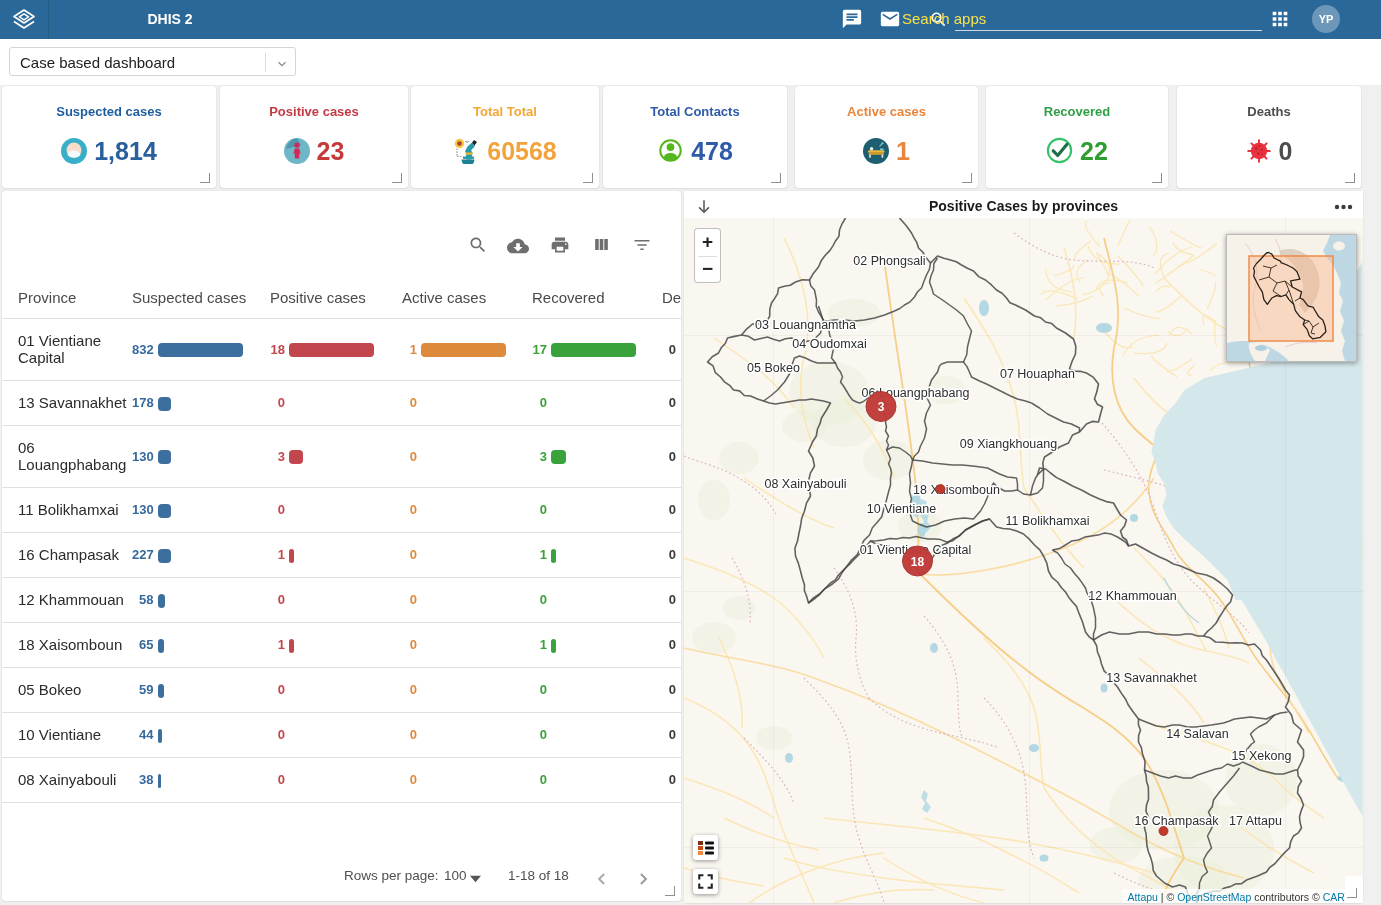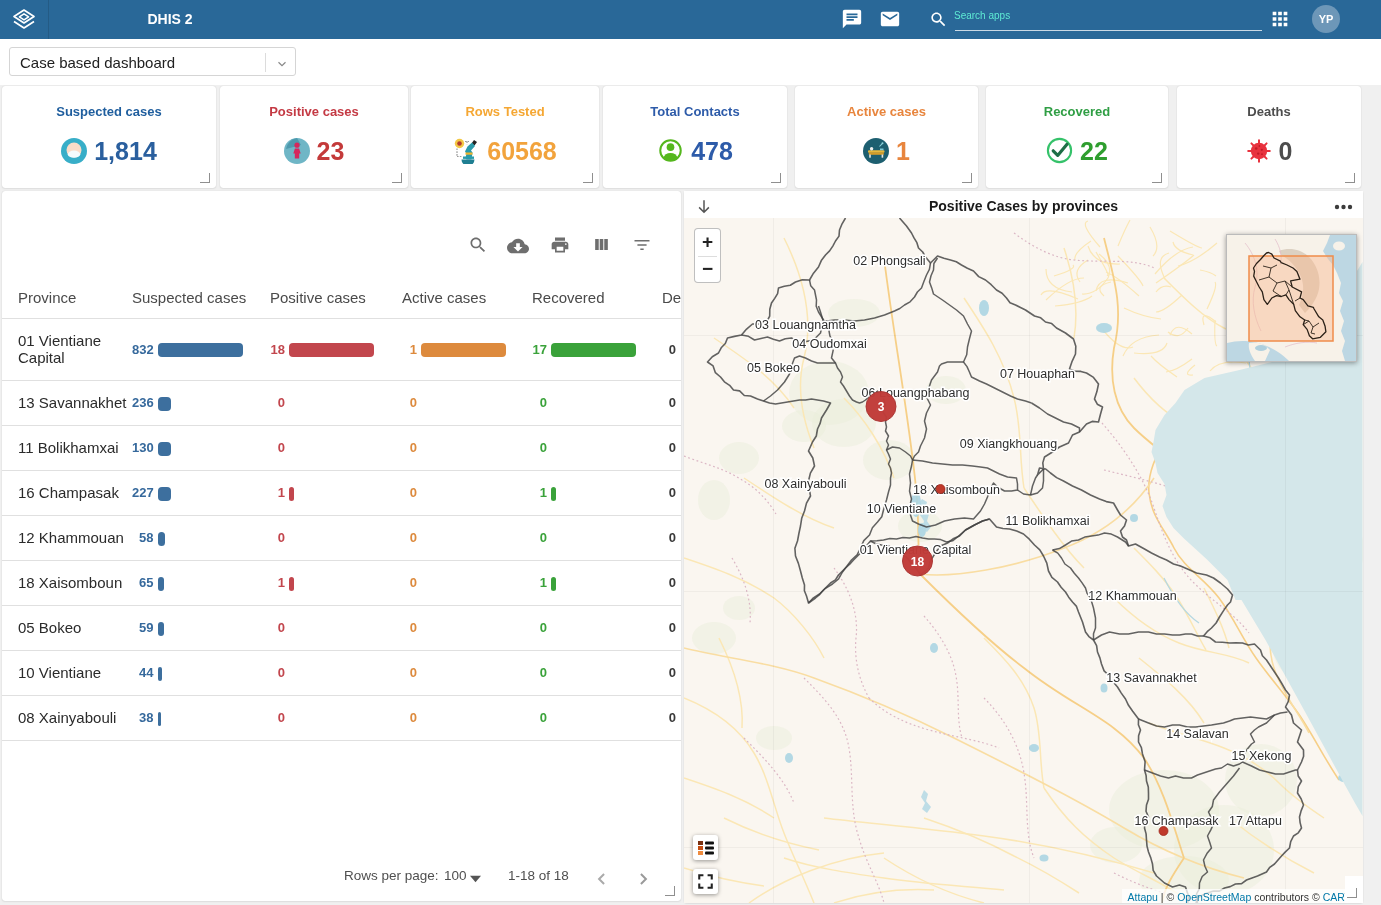--- a/index.html
+++ b/index.html
@@ -3,21 +3,21 @@
 <style>
 *{margin:0;padding:0;box-sizing:border-box}
 html,body{width:1381px;height:905px;overflow:hidden;font-family:"Liberation Sans",sans-serif;background:#f0f0f0}
 
 .topbar{position:absolute;left:0;top:0;width:1381px;height:39px;background:#296898}
 .topbar .sep{position:absolute;left:48px;top:0;width:1px;height:39px;background:rgba(0,0,0,0.12)}
 .logo{position:absolute;left:11px;top:7px;width:26px;height:26px}
 .appname{position:absolute;left:96px;top:0;height:39px;line-height:39px;color:#fff;font-size:14px;font-weight:bold;width:148px;text-align:center}
 .hicon{position:absolute;top:8px;width:22px;height:22px;color:#fff}
 .searchline{position:absolute;left:955px;top:30px;width:307px;height:1px;background:rgba(255,255,255,0.75)}
-.searchph{position:absolute;left:954px;top:10px;font-size:10px;color:#5eead4}
+.searchph{position:absolute;left:902px;top:10px;font-size:15px;color:#fde047}
 .avatar{position:absolute;left:1312px;top:5px;width:28px;height:28px;border-radius:50%;background:#6d97b8;color:#fff;font-size:11px;font-weight:bold;text-align:center;line-height:28px}
 
 .subbar{position:absolute;left:0;top:39px;width:1381px;height:46px;background:#fff}
 .dd{position:absolute;left:9px;top:7.5px;width:287px;height:29px;border:1px solid #d5d5d5;border-radius:3px;background:#fff}
 .dd .txt{position:absolute;left:10px;top:6px;font-size:15px;color:#212121}
 .dd .vline{position:absolute;left:255px;top:5px;width:1px;height:19px;background:#dcdcdc}
 .dd .chev{position:absolute;left:265px;top:9px;width:14px;height:14px}
 
 .card{position:absolute;background:#fff;border-radius:3px;box-shadow:0 0 1px rgba(0,0,0,.22),0 1px 2px rgba(0,0,0,.06);height:102px;top:86px}
 .card .t{position:absolute;top:18px;left:0;right:0;text-align:center;font-size:13px;font-weight:bold}
@@ -99,21 +99,21 @@
     <div class="t" style="color:#c43a44">Positive cases</div>
     <div class="row"><svg width="26" height="26" viewBox="0 0 26 26">
         <circle cx="13" cy="13" r="13" fill="#6fb6c6"></circle>
         <path d="M2 11 A13 13 0 0 1 13 0 l4 7z" fill="#4e99ad"></path>
         <circle cx="13" cy="7.2" r="2.6" fill="#d6275c"></circle>
         <path d="M10.9 10.4h4.2l1.6 5h-1.5v5h-4.4v-5H9.3z" fill="#d6275c"></path>
       </svg><span class="num" style="color:#c43a3a">23</span></div>
     <div class="rsz"></div>
   </div>
 <div class="card" style="left:411px;width:188px">
-    <div class="t" style="color:#f5a733">Rows Tested</div>
+    <div class="t" style="color:#f5a733">Total Total</div>
     <div class="row"><svg width="27" height="27" viewBox="0 0 27 27">
         <circle cx="6.5" cy="6.5" r="4.7" fill="#f3c845"></circle>
         <circle cx="6.5" cy="6.5" r="2.3" fill="#b23a30"></circle>
         <path d="M12 4.5h4M14 4.5v3M4 11.5v8M4 19.5h5" stroke="#9a9a9a" stroke-width="1.2" stroke-dasharray="1.6 1.2" fill="none"></path>
         <path d="M21 3l3 2-2.5 3.5-3-2z" fill="#222"></path>
         <path d="M14.5 9.5l4.5-4 3 3.5-4 4.5 1.5 2-1 7h-5l-1-1.5 1-4.5-1.5-2z" fill="#2a9bab"></path>
         <rect x="10" y="19.5" width="11" height="2.4" fill="#2a9bab"></rect>
         <rect x="12.5" y="15.5" width="7" height="2.2" fill="#f0b42c"></rect>
         <path d="M8.5 22.5h13a2.5 2.5 0 0 1-13 0z" fill="#1f7f92"></path>
       </svg><span class="num" style="color:#f2a33c">60568</span></div>
@@ -205,24 +205,32 @@
         <tr>
           <td style="padding-left:16px;line-height:17px">01 Vientiane<br>Capital</td>
           <td class="v vb"><span class="num-cell" style="width:21.5px">832</span><span class="bar" style="width:85.0px;background:#3d6f9e"></span></td>
           <td class="v vr"><span class="num-cell" style="width:15px">18</span><span class="bar" style="width:85.0px;background:#c2464d"></span></td>
           <td class="v vo"><span class="num-cell" style="width:15px">1</span><span class="bar" style="width:85.0px;background:#dd8a3d"></span></td>
           <td class="v vg"><span class="num-cell" style="width:15px">17</span><span class="bar" style="width:85.0px;background:#3aa23a"></span></td>
           <td class="vk"><span class="num-cell" style="width:14px">0</span></td>
         </tr>
         <tr>
           <td style="padding-left:16px;line-height:17px">13 Savannakhet</td>
-          <td class="v vb"><span class="num-cell" style="width:21.5px">236</span><span class="bar" style="width:13.9px;background:#3d6f9e"></span></td>
+          <td class="v vb"><span class="num-cell" style="width:21.5px">178</span><span class="bar" style="width:13.9px;background:#3d6f9e"></span></td>
           <td class="v vr"><span class="num-cell" style="width:15px">0</span></td>
           <td class="v vo"><span class="num-cell" style="width:15px">0</span></td>
           <td class="v vg"><span class="num-cell" style="width:15px">0</span></td>
+          <td class="vk"><span class="num-cell" style="width:14px">0</span></td>
+        </tr>
+        <tr>
+          <td style="padding-left:16px;line-height:17px">06<br>Louangphabang</td>
+          <td class="v vb"><span class="num-cell" style="width:21.5px">130</span><span class="bar" style="width:13.3px;background:#3d6f9e"></span></td>
+          <td class="v vr"><span class="num-cell" style="width:15px">3</span><span class="bar" style="width:14.2px;background:#c2464d"></span></td>
+          <td class="v vo"><span class="num-cell" style="width:15px">0</span></td>
+          <td class="v vg"><span class="num-cell" style="width:15px">3</span><span class="bar" style="width:15.0px;background:#3aa23a"></span></td>
           <td class="vk"><span class="num-cell" style="width:14px">0</span></td>
         </tr>
         <tr>
           <td style="padding-left:16px;line-height:17px">11 Bolikhamxai</td>
           <td class="v vb"><span class="num-cell" style="width:21.5px">130</span><span class="bar" style="width:13.3px;background:#3d6f9e"></span></td>
           <td class="v vr"><span class="num-cell" style="width:15px">0</span></td>
           <td class="v vo"><span class="num-cell" style="width:15px">0</span></td>
           <td class="v vg"><span class="num-cell" style="width:15px">0</span></td>
           <td class="vk"><span class="num-cell" style="width:14px">0</span></td>
         </tr>

